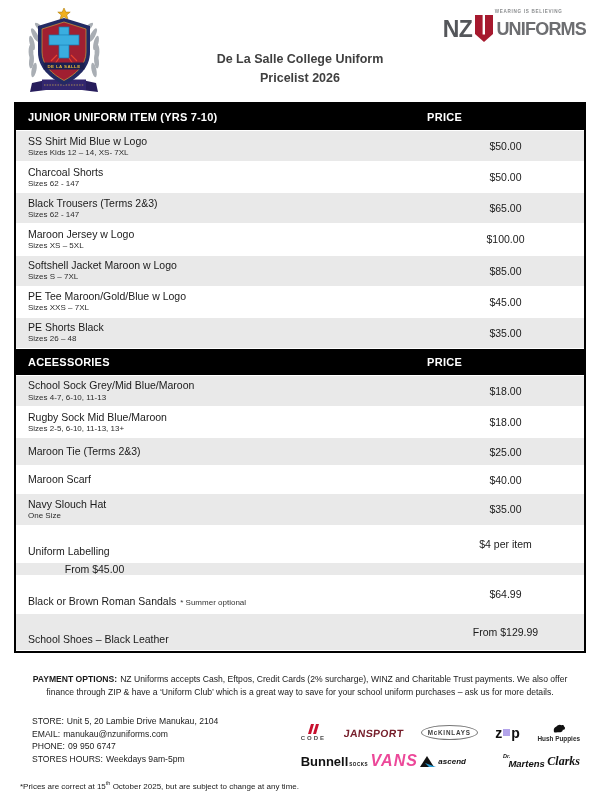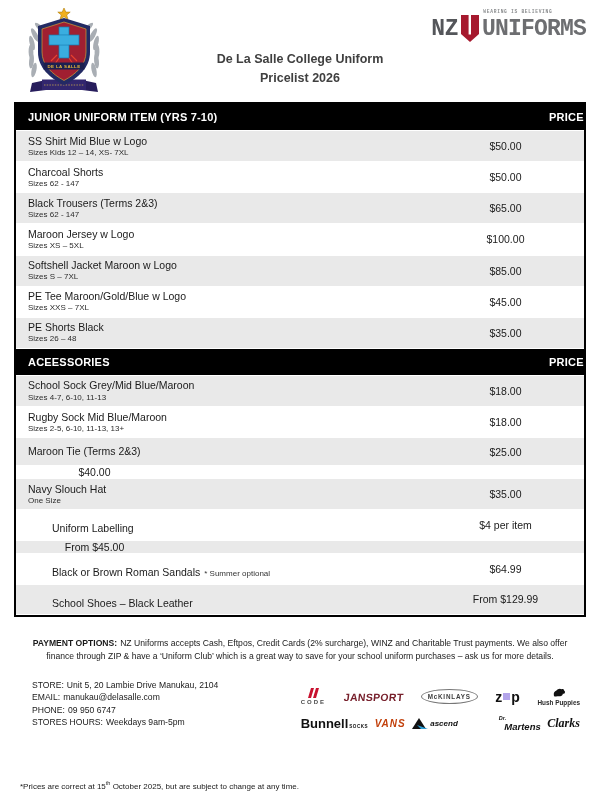--- a/index.html
+++ b/index.html
@@ -3,40 +3,40 @@
 <meta charset="utf-8">
 <style>
   * { margin:0; padding:0; box-sizing:border-box; }
   body { background:#fff; font-family:"Liberation Sans", sans-serif; }
   .page { position:relative; width:600px; height:800px; background:#fff; overflow:hidden; }
 
   
   .header { position:relative; height:100px; }
   .crest { position:absolute; left:20px; top:6px; }
   .doc-title { text-align:center; padding-top:50px; font-size:12.5px; font-weight:bold; color:#404040; line-height:1.5; }
-  .nzlogo { position:absolute; right:14px; top:9px;font-family:Liberation Mono, monospace; }
+  .nzlogo { position:absolute; right:14px; top:9px; }
   .nz-tag { display:block; margin-left:52px; font-size:4.6px; letter-spacing:.7px; color:#8a8c8e; font-weight:bold; }
   .nz-row { display:flex; align-items:center; margin-top:1px; }
   .nz-nz { font-size:23px; font-weight:800; color:#54565a; letter-spacing:-.5px; }
   .nz-shield { margin:0 2px; }
-  .nz-uniforms { font-size:23px; font-weight:700; color:#6d6e71; letter-spacing:-.8px; }
+  .nz-uniforms { font-size:18px; font-weight:700; color:#6d6e71; letter-spacing:-.8px; }
 
   
   .pricetable { margin:2px 14px 0 14px; border:2px solid #000; }
   .thead { display:flex; align-items:center; background:#000; color:#fff; height:27px; font-weight:bold; border-bottom:1.5px solid #fff; }
   .thead .hl { flex:1; padding-left:12px; font-size:11px; letter-spacing:.2px; }
-  .thead .hp { width:157px; text-align:right; font-size:11px; letter-spacing:.3px; }
+  .thead .hp { width:157px; text-align:left; font-size:11px; letter-spacing:.3px; }
   .sec-rows > .row { display:flex; align-items:center; border-bottom:1.5px solid #fff; background:#fff; }
   .sec-rows > .row:nth-child(odd) { background:#e9e9e9; }
   .row .item { flex:1; padding:3.5px 0 3.5px 12px; }
   .row .iname { font-size:10.5px; color:#1a1a1a; line-height:1.25; }
   .row .isizes { font-size:8px; color:#2b2b2b; line-height:1.25; }
   .row .price { width:157px; text-align:center; font-size:10.5px; color:#1a1a1a; }
   .row.tall .item { padding-top:7px; padding-bottom:7px; }
-  .row.thin .item { padding-top:12px; padding-bottom:4.5px;margin-left:24px; }
+  .row.thin .item { padding-top:19px; padding-bottom:4.5px; }
   .note { font-size:8px; margin-left:4px; color:#333; }
 
   
   .payment { margin:20px 30px 0 30px; text-align:center; font-size:8.6px; color:#1a1a1a; line-height:1.5; }
   .plabel { font-weight:bold; margin-right:3px; }
 
   
   .bottom { display:flex; justify-content:space-between; margin:16px 20px 0 32px; }
   .store { width:275px; font-size:8.6px; color:#1a1a1a; line-height:1.45; }
   .store .lbl { font-weight:normal; margin-right:3px; }
@@ -49,21 +49,21 @@
   .code-txt { font-size:6px; letter-spacing:2px; color:#4a4a4a; font-weight:bold; margin-top:1px; }
   .jansport { font-size:10.5px; font-weight:800; color:#77202c; transform:skewX(-6deg); letter-spacing:.3px; }
   .mckinlays { font-size:6.3px; letter-spacing:.8px; font-weight:bold; color:#3c3c3c; border:1px solid #777; border-radius:50%; padding:3px 6px; }
   .zip { display:flex; align-items:center; }
   .zip b { font-size:14px; font-weight:800; color:#111; line-height:1; }
   .zip .sq { width:7px; height:7px; background:#b3a4ea; margin:0 1px 1px 1px; }
   .hush { font-size:6.4px; font-weight:bold; color:#2b2b2b; margin-top:1px; }
   .bunnell { display:flex; align-items:baseline; }
   .bunnell b { font-size:13px; font-weight:800; color:#111; }
   .bunnell span { font-size:4.6px; font-weight:bold; color:#111; letter-spacing:.5px; margin-left:1px; }
-  .vans { font-size:10px; font-weight:800; letter-spacing:1px; color:#c2410c; font-style:italic; }
+  .vans { font-size:16px; font-weight:800; letter-spacing:1px; color:#ec4899; font-style:italic; }
   .ascend { display:flex; align-items:center; }
   .ascend i { font-size:8px; font-weight:bold; color:#111; margin-left:2px; }
   .drm { display:flex; flex-direction:column; align-items:center; line-height:1; }
   .drm .pre { font-size:5.5px; font-weight:bold; font-style:italic; color:#111; }
   .drm .main { font-size:9.5px; font-weight:800; font-style:italic; color:#111;margin-left:40px; }
   .clarks { font-family:"Liberation Serif", serif; font-style:italic; font-weight:600; font-size:12px; color:#111; }
 
   .footnote { position:absolute; left:20px; top:780px; font-size:8px; color:#1a1a1a; }
   .footnote sup { font-size:5.5px; }
 </style>
@@ -223,20 +223,23 @@
           </div>
         <div class="price">$18.00</div>
       </div>
       <div class="row tall">
         <div class="item">
             <div class="iname">Maroon Tie (Terms 2&amp;3)</div>
           </div>
         <div class="price">$25.00</div>
       </div>
       <div class="row tall">
+        <div class="item">
+            <div class="iname">Maroon Scarf</div>
+          </div>
         <div class="price">$40.00</div>
       </div>
       <div class="row">
         <div class="item">
             <div class="iname">Navy Slouch Hat</div>
             <div class="isizes">One Size</div>
           </div>
         <div class="price">$35.00</div>
       </div>
       <div class="row thin">
@@ -264,21 +267,21 @@
   </div>
 
   <div class="payment">
     <span class="plabel">PAYMENT OPTIONS:</span><span>NZ Uniforms accepts Cash, Eftpos, Credit Cards (2% surcharge), WINZ and Charitable Trust payments. We also offer finance through ZIP &amp; have a ‘Uniform Club’ which is a great way to save for your school uniform purchases – ask us for more details.</span>
   </div>
 
   <div class="bottom">
 
     <div class="store">
       <div><span class="lbl">STORE:</span><span>Unit 5, 20 Lambie Drive Manukau, 2104</span></div>
-      <div><span class="lbl">EMAIL:</span><span>manukau@delasalle.com</span></div>
+      <div><span class="lbl">EMAIL:</span><span>manukau@nzuniforms.com</span></div>
       <div><span class="lbl">PHONE:</span><span>09 950 6747</span></div>
       <div><span class="lbl">STORES HOURS:</span><span>Weekdays 9am-5pm</span></div>
     </div>
 
     <div class="brands">
       <div class="brand-row">
         <div class="brand">
           <svg width="12" height="10" viewBox="0 0 12 10">
             <polygon points="4,0 7,0 4,10 1,10" fill="#c8102e"></polygon>
               <polygon points="9,0 12,0 9,10 6,10" fill="#c8102e"></polygon>

